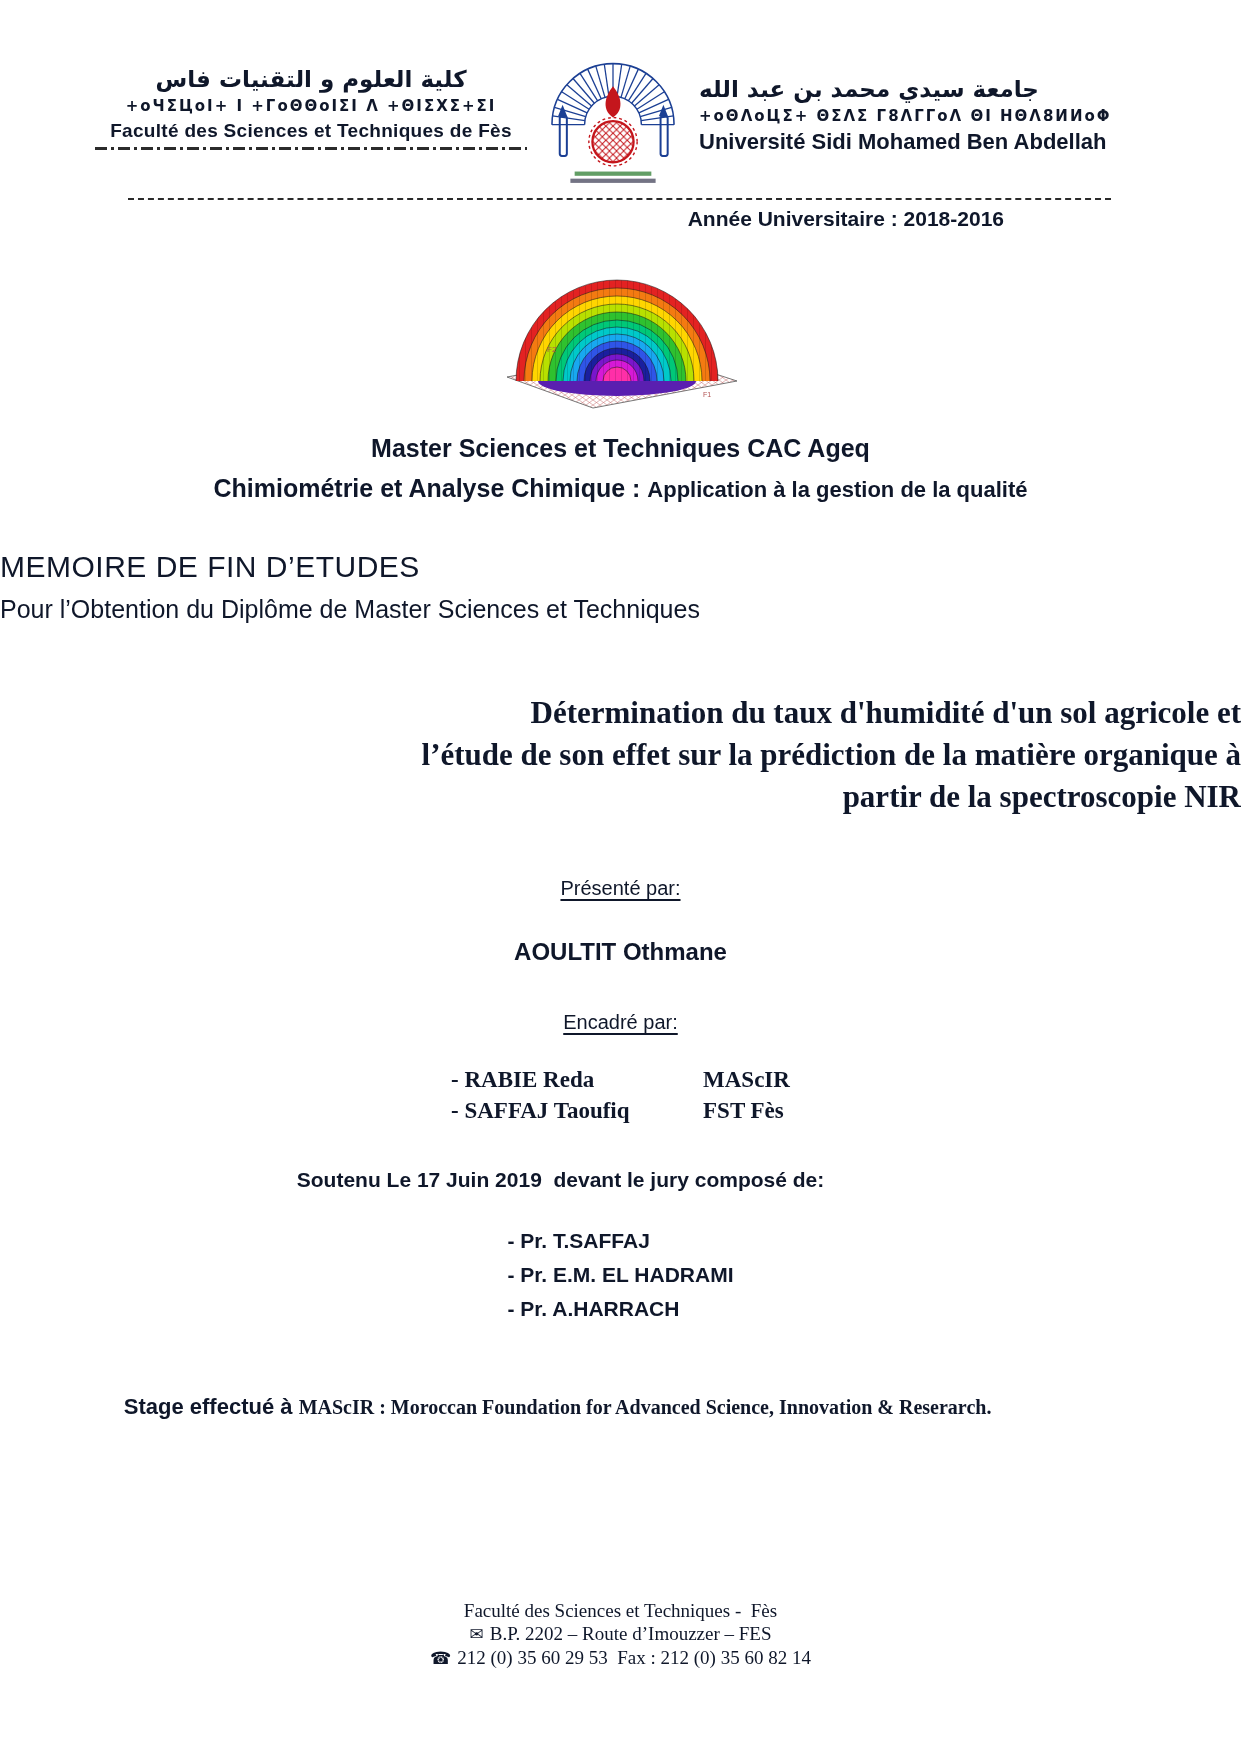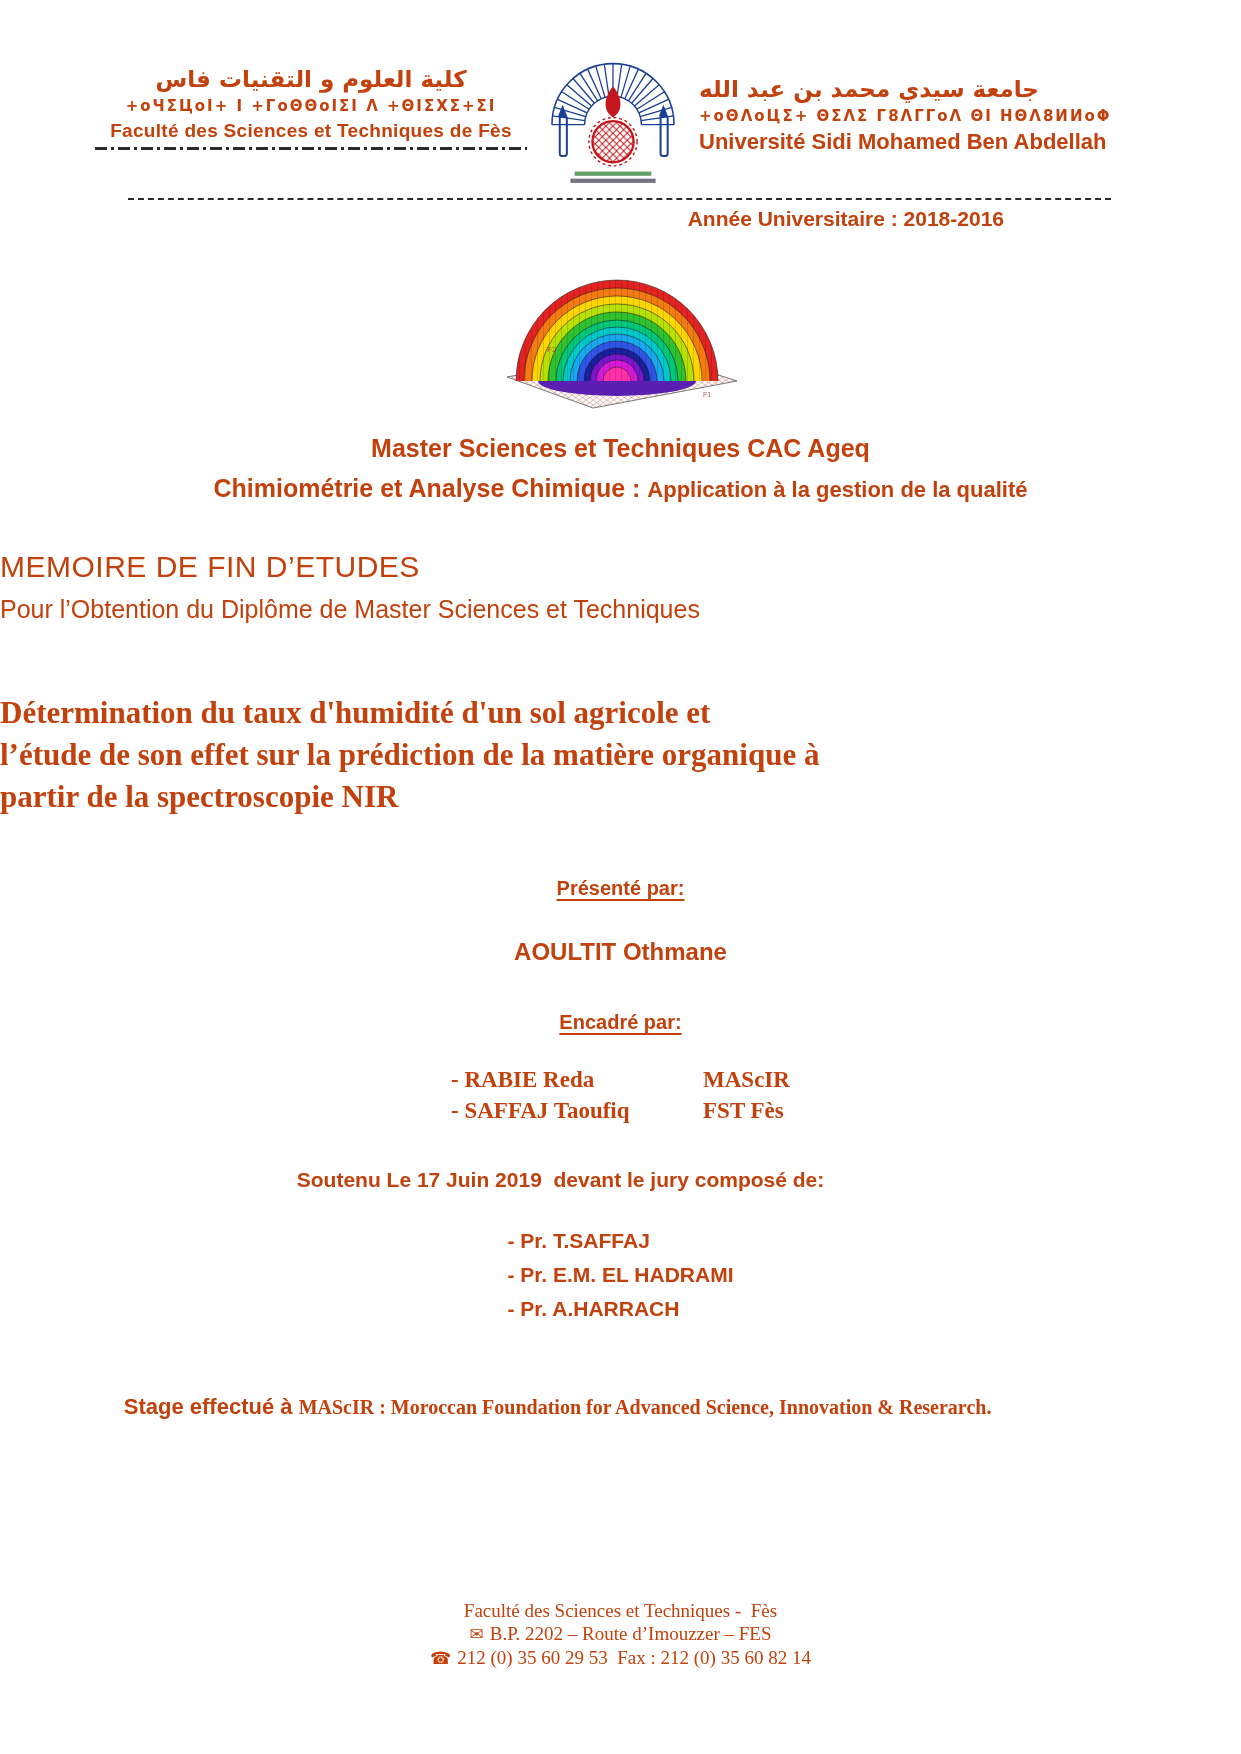--- a/index.html
+++ b/index.html
@@ -1,18 +1,18 @@
 <!DOCTYPE html>
 <html lang="fr"><head>
 <meta charset="utf-8">
 <style>
   html,body{margin:0;padding:0;background:#e8e8e8;}
   .page{
     width:1241px;height:1754px;background:#ffffff;margin:0 auto;position:relative;
-    font-family:"Liberation Sans",sans-serif;color:#c2410c;overflow:hidden;
+    font-family:"Liberation Sans",sans-serif;color:#0f172a;overflow:hidden;
   }
   
   .header{display:flex;align-items:flex-start;padding:48px 88px 0 95px;}
   .h-left{width:432px;text-align:center;padding-top:16px;}
   .h-left .ar{font-family:"DejaVu Sans",sans-serif;font-size:23px;font-weight:bold;line-height:30px;}
   .tif{font-family:"DejaVu Sans",sans-serif;font-size:15px;font-weight:bold;letter-spacing:2px;line-height:24px;white-space:nowrap;}
   .h-left .fr{font-size:19px;font-weight:bold;line-height:26px;letter-spacing:.3px;}
   .dashdot{height:3px;margin-top:3px;
     background:repeating-linear-gradient(90deg,#2b2b2b 0 12px,transparent 12px 16px,#2b2b2b 16px 19px,transparent 19px 23px);}
   .h-logo{width:160px;margin:0 6px;flex:0 0 auto;text-align:center;}
@@ -23,23 +23,23 @@
   .annee{margin-top:6px;padding-right:237px;text-align:right;font-size:21px;font-weight:bold;line-height:26px;white-space:pre-wrap;}
   
   .plot{margin-top:18px;text-align:center;height:160px;}
   
   .master{margin-top:22px;text-align:center;font-size:25px;font-weight:bold;line-height:32px;}
   .program{margin-top:8px;text-align:center;line-height:32px;}
   .program .strong{font-size:25px;font-weight:bold;}
   .program .rest{font-size:22px;font-weight:bold;}
   .memoire{margin-top:40px;text-align:left;font-size:30px;font-weight:400;line-height:38px;letter-spacing:.5px;}
   .obtention{margin-top:4px;text-align:left;font-size:25px;font-weight:400;line-height:38px;}
-  .title{margin-top:64px;text-align:left;font-family:"Liberation Serif","DejaVu Serif",serif;
+  .title{margin-top:64px;text-align:right;font-family:"Liberation Serif","DejaVu Serif",serif;
          font-size:31px;font-weight:bold;line-height:42px;}
-  .label-u{text-align:center;font-size:20px;font-weight:bold;line-height:28px;}
+  .label-u{text-align:center;font-size:20px;font-weight:normal;line-height:28px;}
   .label-u .ul{text-decoration:underline;text-decoration-thickness:2px;text-underline-offset:4px;}
   .presente{margin-top:56px;}
   .author{margin-top:34px;text-align:center;font-size:24px;font-weight:bold;line-height:32px;}
   .encadre{margin-top:40px;}
   .advisors{margin-top:28px;text-align:center;}
   .adv-tbl{display:inline-block;text-align:left;font-family:"Liberation Serif","DejaVu Serif",serif;
            font-size:23px;font-weight:bold;line-height:31px;}
   .adv-row{display:flex;}
   .adv-name{width:252px;}
   .soutenu{margin-top:40px;text-align:center;padding-right:120px;font-size:21px;font-weight:bold;line-height:28px;white-space:pre-wrap;}

